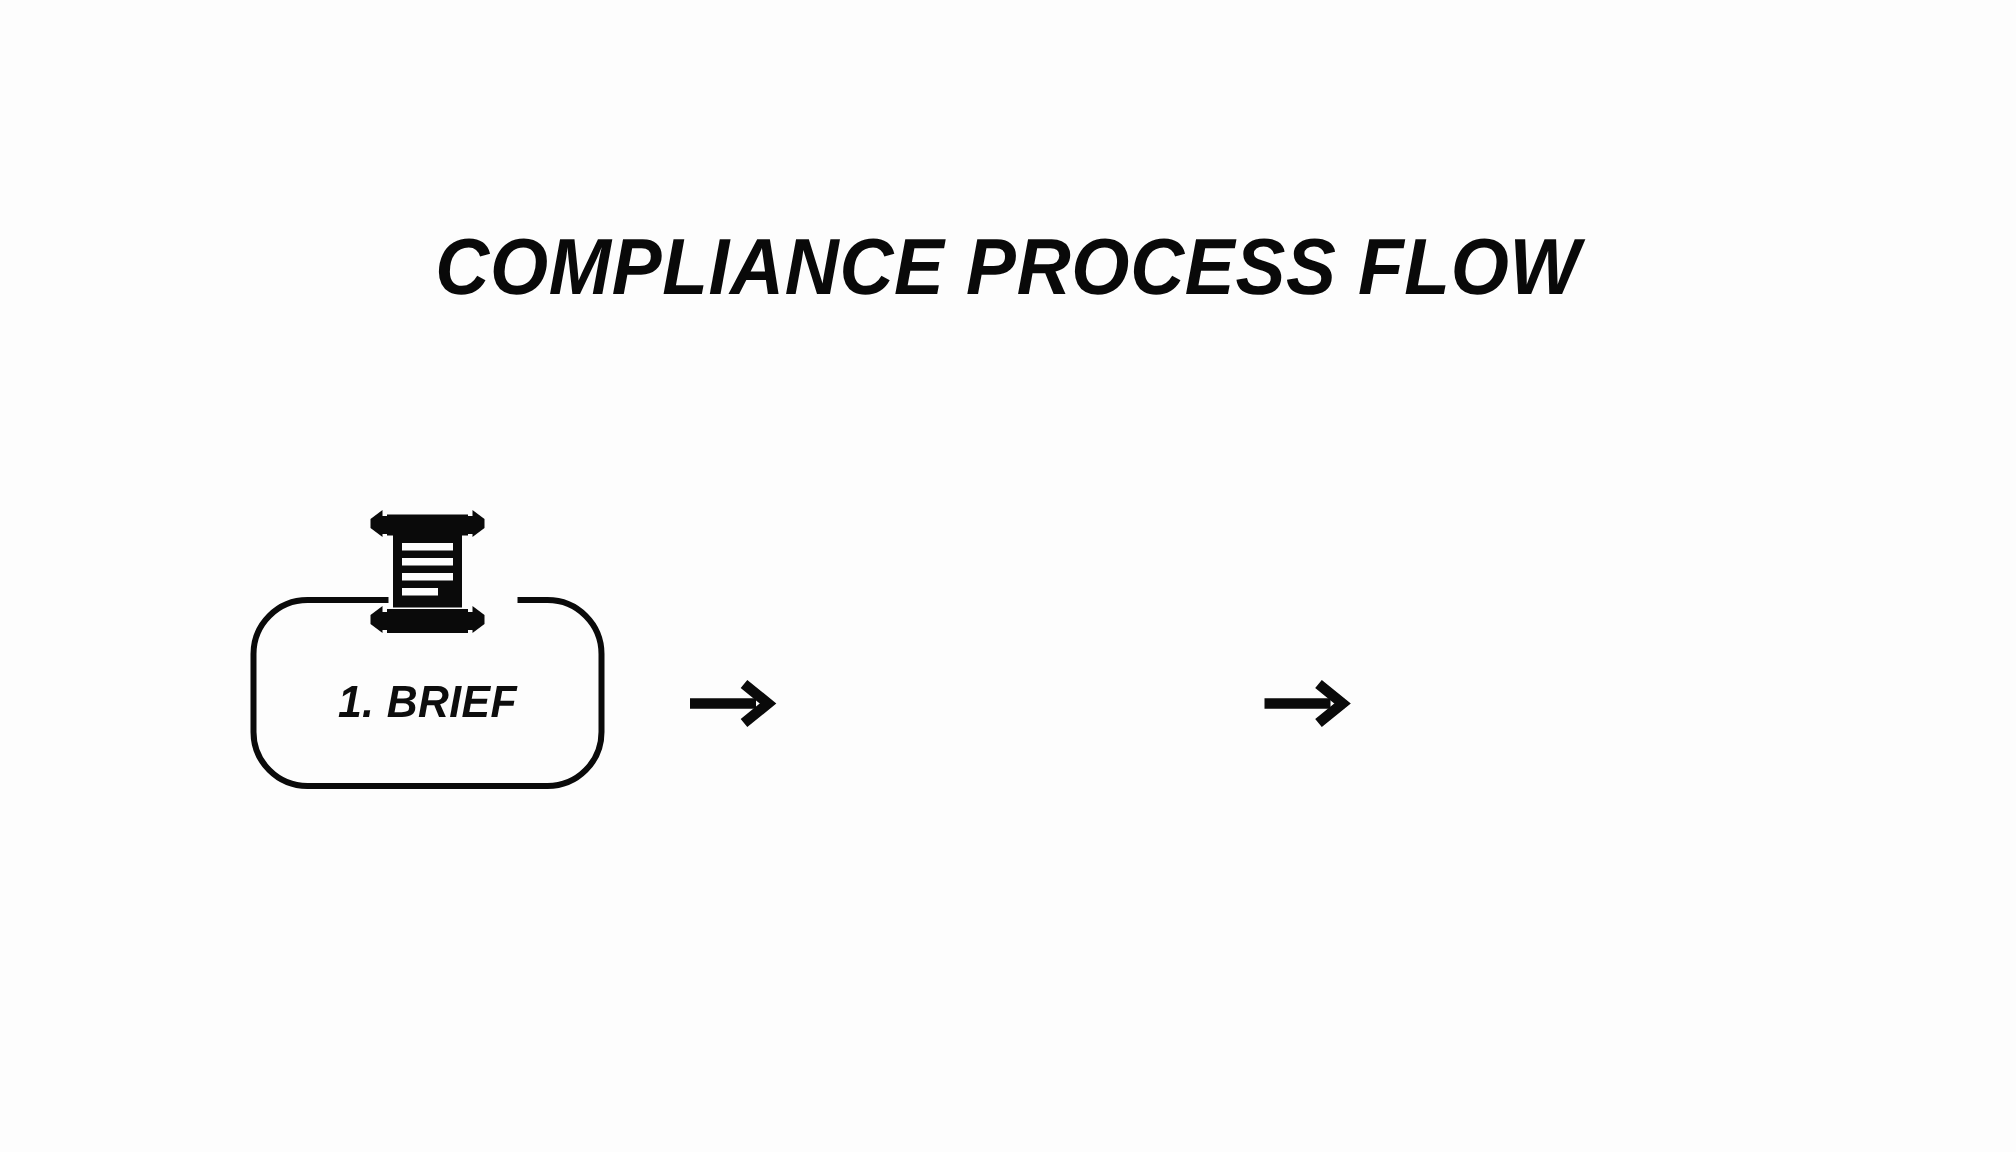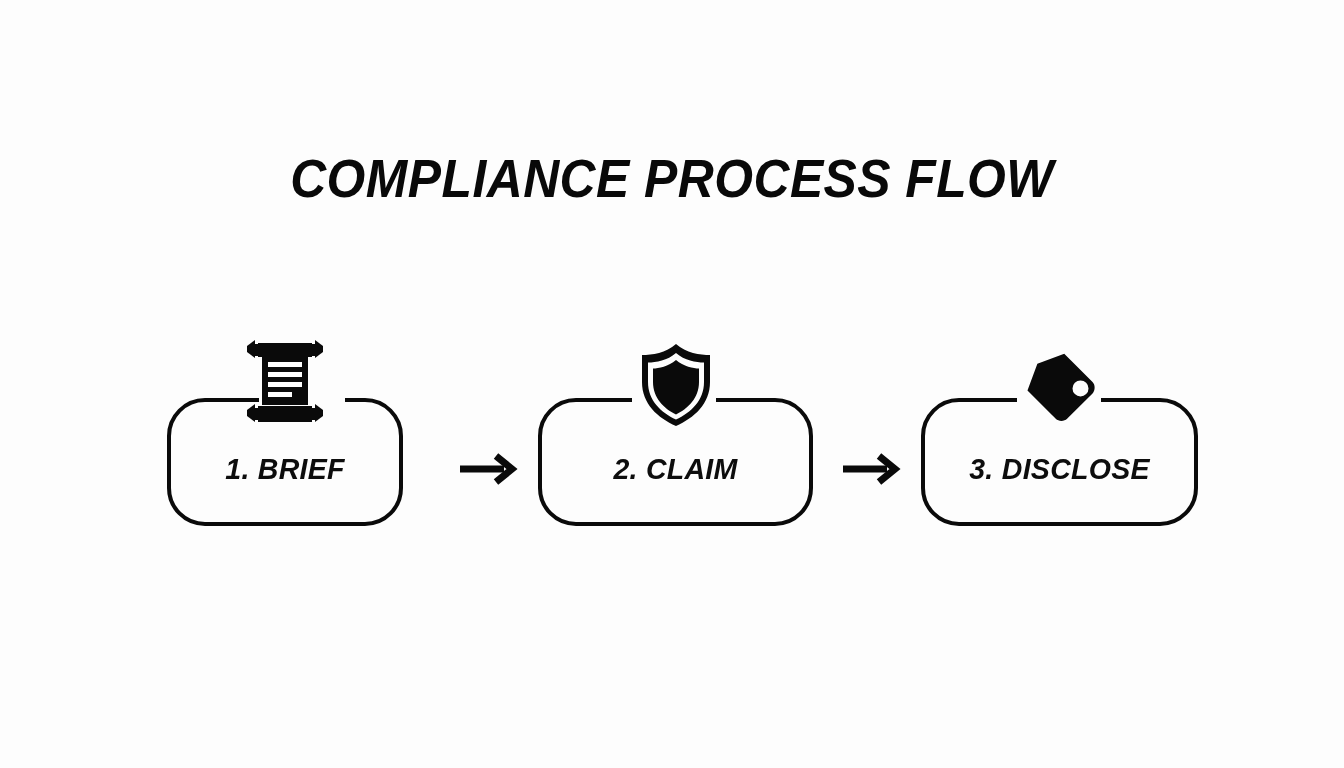--- a/index.html
+++ b/index.html
@@ -142,53 +142,21 @@
         <path d="M86 70 L78 64 L78 82 L86 76 Z" fill="#0a0a0a"></path>
         <rect x="75" y="68" width="5" height="12" fill="#0a0a0a"></rect>
 
         <rect x="21" y="66" width="54" height="16" fill="#0a0a0a"></rect>
       </svg>
     </div>
 
     <div class="step-label">1. BRIEF</div>
   </div>
 
-  <div class="step" id="step-2">
-    <div class="step-box"></div>
-    <div class="border-gap"></div>
 
-    <div class="step-icon">
-      <svg width="80" height="86" viewBox="0 0 80 86" xmlns="http://www.w3.org/2000/svg">
-
-        <path d="M40 2 C30 11 16 13 6 13 L6 40 C6 62 22 76 40 84 C58 76 74 62 74 40 L74 13 C64 13 50 11 40 2 Z" fill="#0a0a0a"></path>
-
-        <path d="M40 11 C31.5 18.5 20 20.5 12 20.5 L12 40 C12 58.5 25 70.5 40 77.5 C55 70.5 68 58.5 68 40 L68 20.5 C60 20.5 48.5 18.5 40 11 Z" fill="#fdfdfd"></path>
-
-        <path d="M40 18 C32.5 24.5 22.5 26.5 17 26.5 L17 40 C17 56 28 66.5 40 72.5 C52 66.5 63 56 63 40 L63 26.5 C57.5 26.5 47.5 24.5 40 18 Z" fill="#0a0a0a"></path>
-      </svg>
-    </div>
-
-    <div class="step-label">2. CLAIM</div>
-  </div>
-
-  <div class="step" id="step-3">
-    <div class="step-box"></div>
-    <div class="border-gap"></div>
-
-    <div class="step-icon">
-      <svg width="92" height="92" viewBox="0 0 92 92" xmlns="http://www.w3.org/2000/svg">
-        <g transform="rotate(45 46 46)">
-          <path d="M22 16 L62 16 C66 16 70 20 70 24 L70 60 C70 64 66 68 62 68 L22 68 L10 42 L22 16 Z" fill="#0a0a0a"></path>
-          <circle cx="58" cy="29" r="8" fill="#fdfdfd"></circle>
-        </g>
-      </svg>
-    </div>
-
-    <div class="step-label">3. DISCLOSE</div>
-  </div>
 
   <div class="flow-arrow" id="arrow-1">
     <svg width="62" height="38" viewBox="0 0 62 38" xmlns="http://www.w3.org/2000/svg">
       <line x1="2" y1="19" x2="46" y2="19" stroke="#0a0a0a" stroke-width="7" stroke-linecap="butt"></line>
       <polyline points="38,6 54,19 38,32" fill="none" stroke="#0a0a0a" stroke-width="7" stroke-linejoin="miter" stroke-linecap="butt"></polyline>
     </svg>
   </div>
 
   <div class="flow-arrow" id="arrow-2">
     <svg width="62" height="38" viewBox="0 0 62 38" xmlns="http://www.w3.org/2000/svg">

